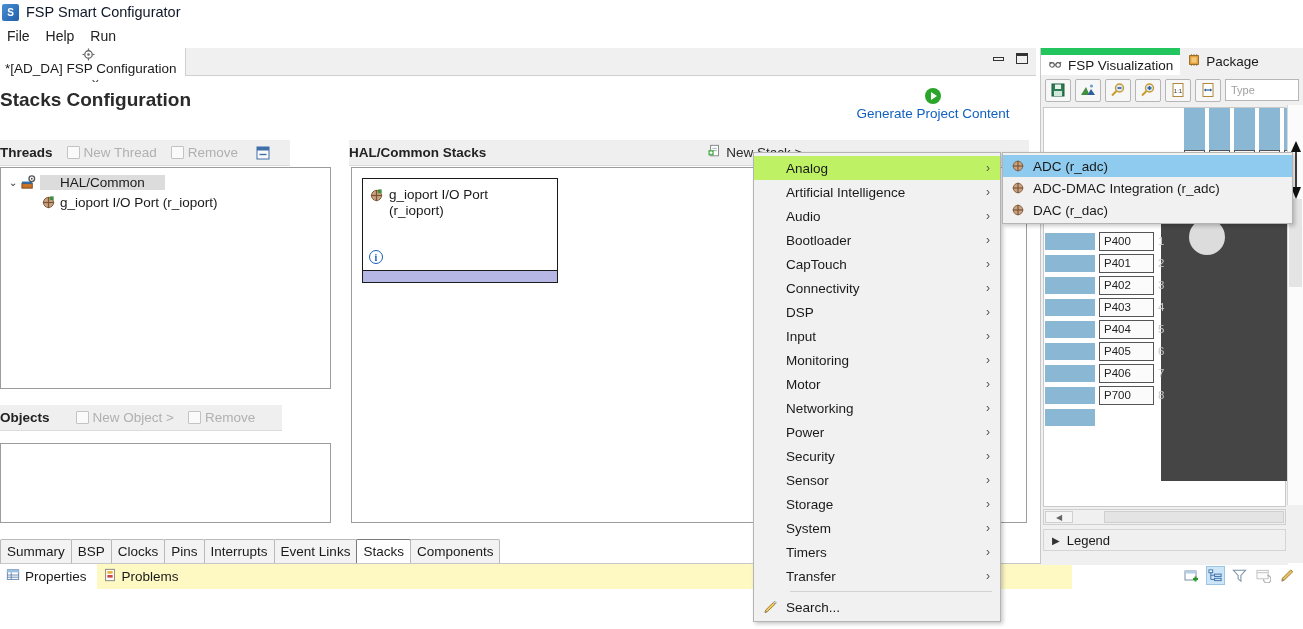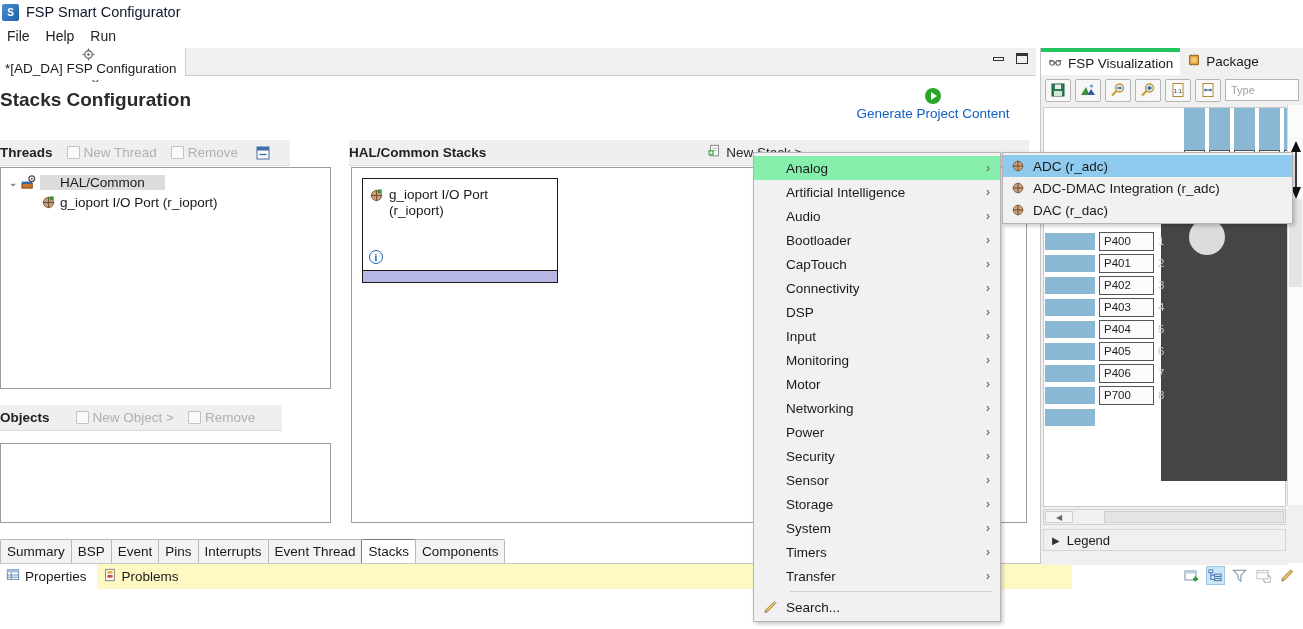--- a/index.html
+++ b/index.html
@@ -197,21 +197,21 @@
   
   .rdock {
     position: absolute; left: 1040px; top: 48px; width: 263px; height: 515px;
     background: #f0f0f0; border-left: 1px solid #c7c7c7;
   }
   .rdock-tabs { display: flex; align-items: flex-end; height: 27px; }
   .rtab {
     display: flex; align-items: center; gap: 5px; height: 27px;
     padding: 0 7px; font-size: 13.5px; white-space: nowrap;
   }
-  .rtab.active { background: #ffffff; border-top: 4px solid #22c55e; }
+  .rtab.active { background: #ffffff; border-top: 7px solid #22c55e; }
   .rdock-toolbar {
     height: 30px; display: flex; align-items: center; gap: 4px;
     padding: 0 4px; background: #f0f0f0;
   }
   .tbtn {
     width: 26px; height: 23px; border: 1px solid #b6b6b6; background: #f7f7f7;
     border-radius: 2px; display: flex; align-items: center; justify-content: center;
   }
   .type-input {
     flex: 1; height: 22px; background: #ffffff; border: 1px solid #b6b6b6;
@@ -294,21 +294,21 @@
     box-shadow: 2px 2px 4px rgba(0,0,0,0.22); z-index: 60;
   }
   #menu-main { left: 753px; top: 152px; width: 248px; padding: 3px 0 2px 0; }
   .mi {
     height: 24px; display: flex; align-items: center;
     padding: 0 6px 0 0; font-size: 13.5px; color: #1a1a1a;
   }
   .mi .mi-ico { width: 32px; flex: 0 0 auto; display: flex; justify-content: center; }
   .mi .mi-label { flex: 1; }
   .mi .mi-arrow { color: #555; font-size: 12px; padding-right: 4px; }
-  .mi.hl { background: #86efac; }
+  .mi.hl { background: #bef264; }
   .mi-sep { height: 1px; background: #d2d2d2; margin: 3px 8px 3px 36px; }
 
   #menu-sub { left: 1002px; top: 152px; width: 291px; padding: 2px 0; }
   .sub-mi {
     height: 22px; display: flex; align-items: center; gap: 8px;
     padding-left: 8px; font-size: 13.5px;
   }
   .sub-mi.hl { background: #8ecbee; }
   .conn-ico {
     width: 14px; height: 14px; flex: 0 0 auto;
@@ -463,24 +463,24 @@
         </span>
       </div>
       <div class="stack-info">i</div>
       <div class="stack-card-footer"></div>
     </div>
   </div>
 
   <div class="bottom-tabs">
     <div class="btab">Summary</div>
     <div class="btab">BSP</div>
-    <div class="btab">Event</div>
+    <div class="btab">Clocks</div>
     <div class="btab">Pins</div>
     <div class="btab">Interrupts</div>
-    <div class="btab">Event Thread</div>
+    <div class="btab">Event Links</div>
     <div class="btab active">Stacks</div>
     <div class="btab">Components</div>
   </div>
 
   <div class="views-bar">
     <div class="vtab active">
       <span>
         <svg width="14" height="14" viewBox="0 0 16 16">
           <rect x="1.5" y="2" width="13" height="11" fill="#fff" stroke="#5a7fa8"></rect>
           <rect x="1.5" y="2" width="13" height="3" fill="#9cc0e0"></rect>

